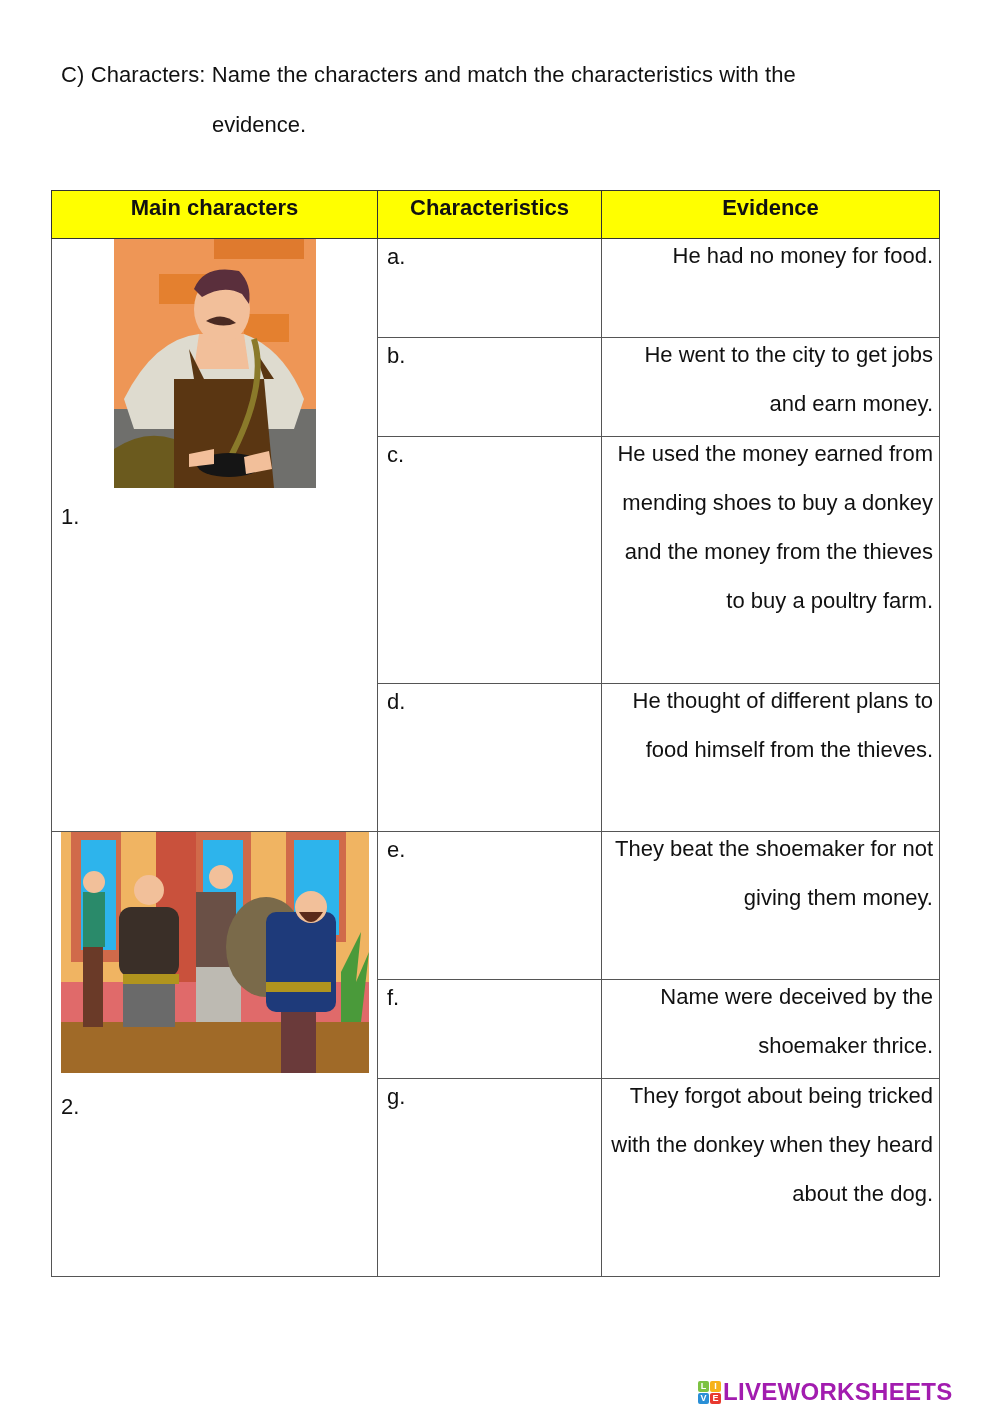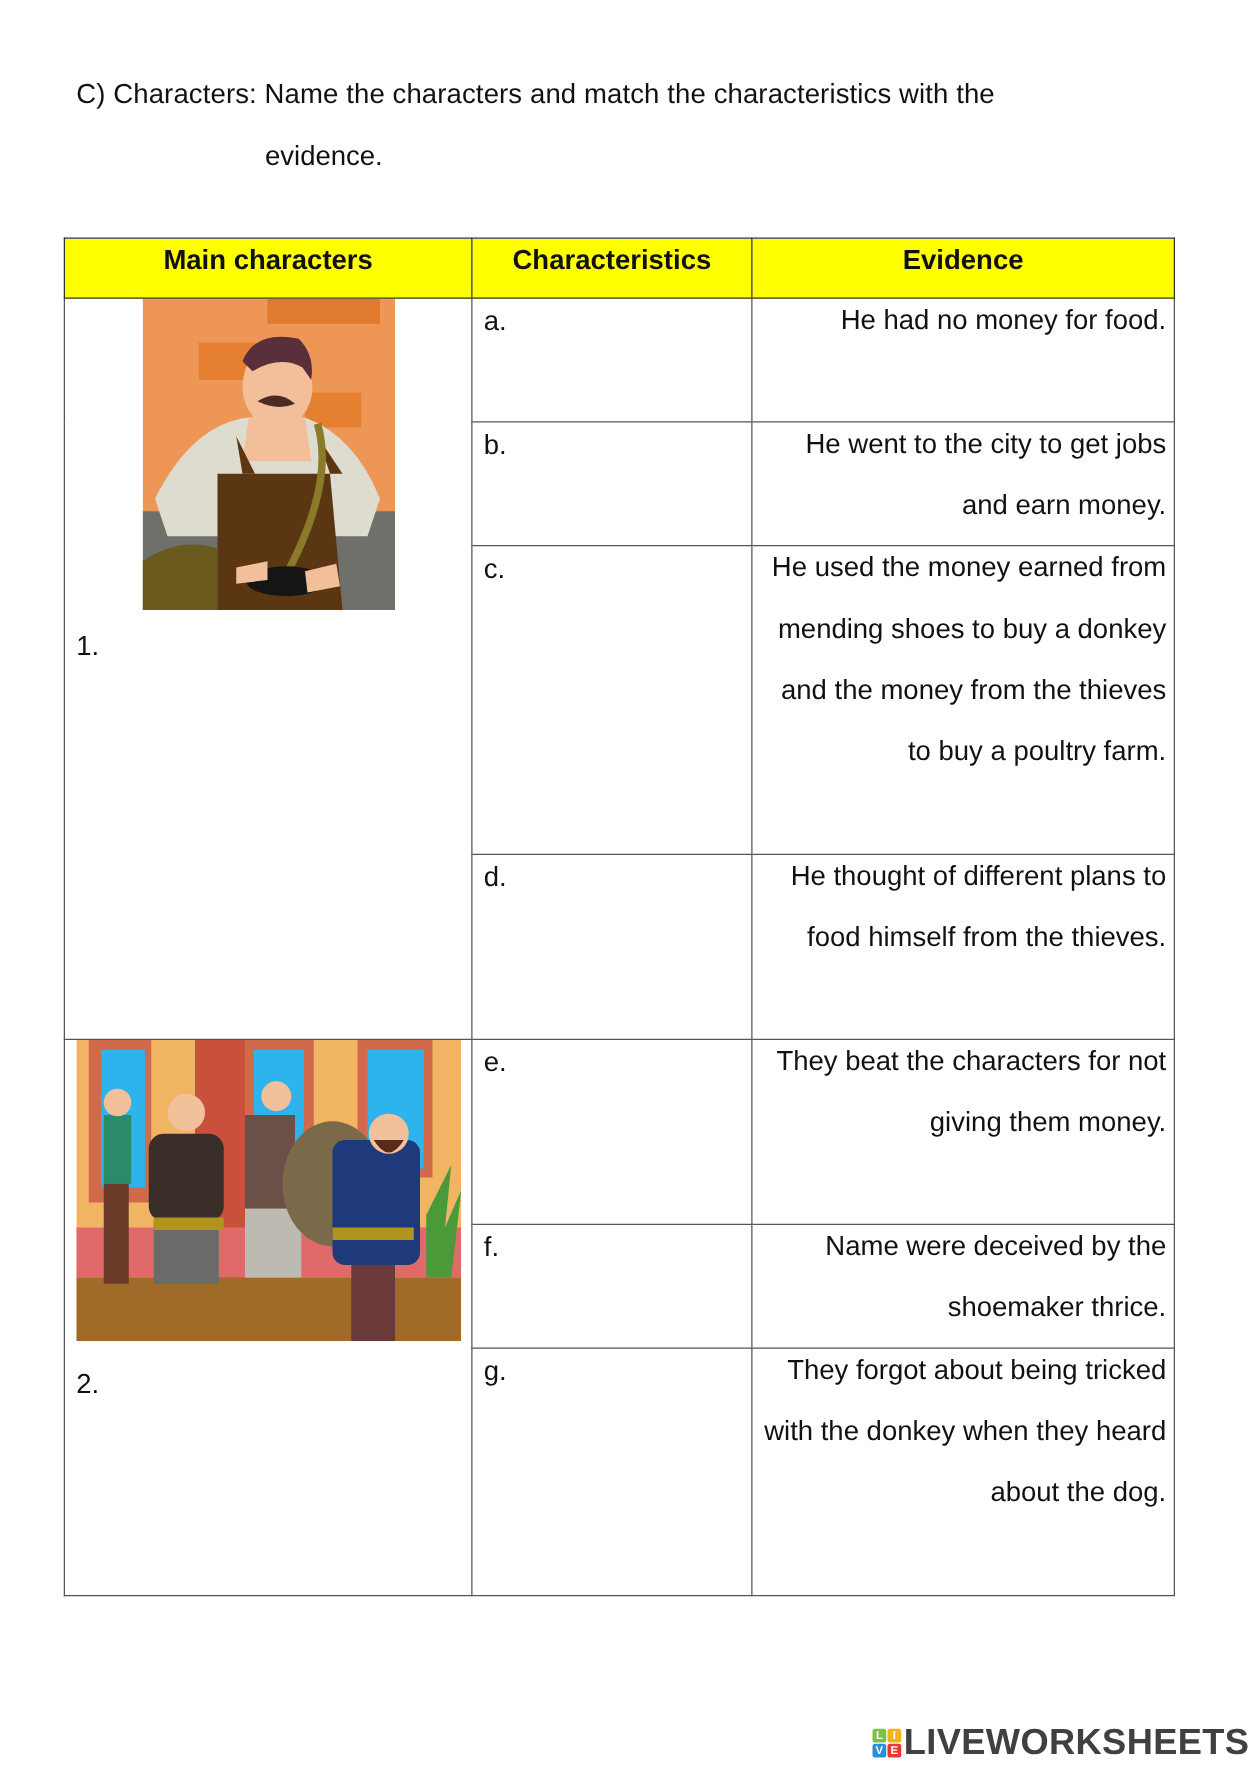--- a/index.html
+++ b/index.html
@@ -14,21 +14,21 @@
   table.ws th, table.ws tr:first-child th { border-color:#333; }
   .col1 { width:326px; } .col2 { width:224px; } .col3 { width:338px; }
   .letter { font-size:22px; padding:5px 0 0 9px; }
   .ev { font-size:22px; line-height:49px; padding:0 6px 0 9px; margin-top:-8px;text-align:right; }
   .charcell { position:relative; }
   .num { position:absolute; left:9px; font-size:22px; }
   .pic { position:absolute; overflow:hidden; }
   .footer-logo { position:absolute; left:698px; top:1378px; display:flex; align-items:center; }
   .lv-grid { display:grid; grid-template-columns:11px 11px; grid-template-rows:11px 11px; gap:1px; margin-right:2px; }
   .lv-grid span { font-size:9px; font-weight:bold; color:#fff; text-align:center; line-height:11px; border-radius:2px; }
-  .lv-text { font-weight:bold; font-size:29px; color:#404040; letter-spacing:0.3px; }
+  .lv-text { font-weight:bold; font-size:24px; color:#a21caf; letter-spacing:0.3px; }
 </style>
 </head>
 <body>
 
 <div class="instr">
   <span>C) </span><b>Characters:</b><span> Name the characters and match the characteristics with the</span>
 </div>
 <div class="instr2">evidence.</div>
 
 <table class="ws">
@@ -133,21 +133,21 @@
           <path d="M238 80 Q250 100 262 80Z" fill="#5a2a1a"></path>
           <path d="M280 140 L300 100 L295 150 L308 120 L300 190 L280 190Z" fill="#4a9a3a"></path>
         </svg>
       </div>
       <div class="num" style="top:262px">2.</div>
     </td>
     <td>
           <div class="letter">e.</div>
         </td>
     <td>
-          <div class="ev">They beat the characters for not giving them money.</div>
+          <div class="ev">They beat the shoemaker for not giving them money.</div>
         </td>
   </tr>
   <tr style="height:99px">
     <td>
           <div class="letter">f.</div>
         </td>
     <td>
           <div class="ev">Name were deceived by the shoemaker thrice.</div>
         </td>
   </tr>

